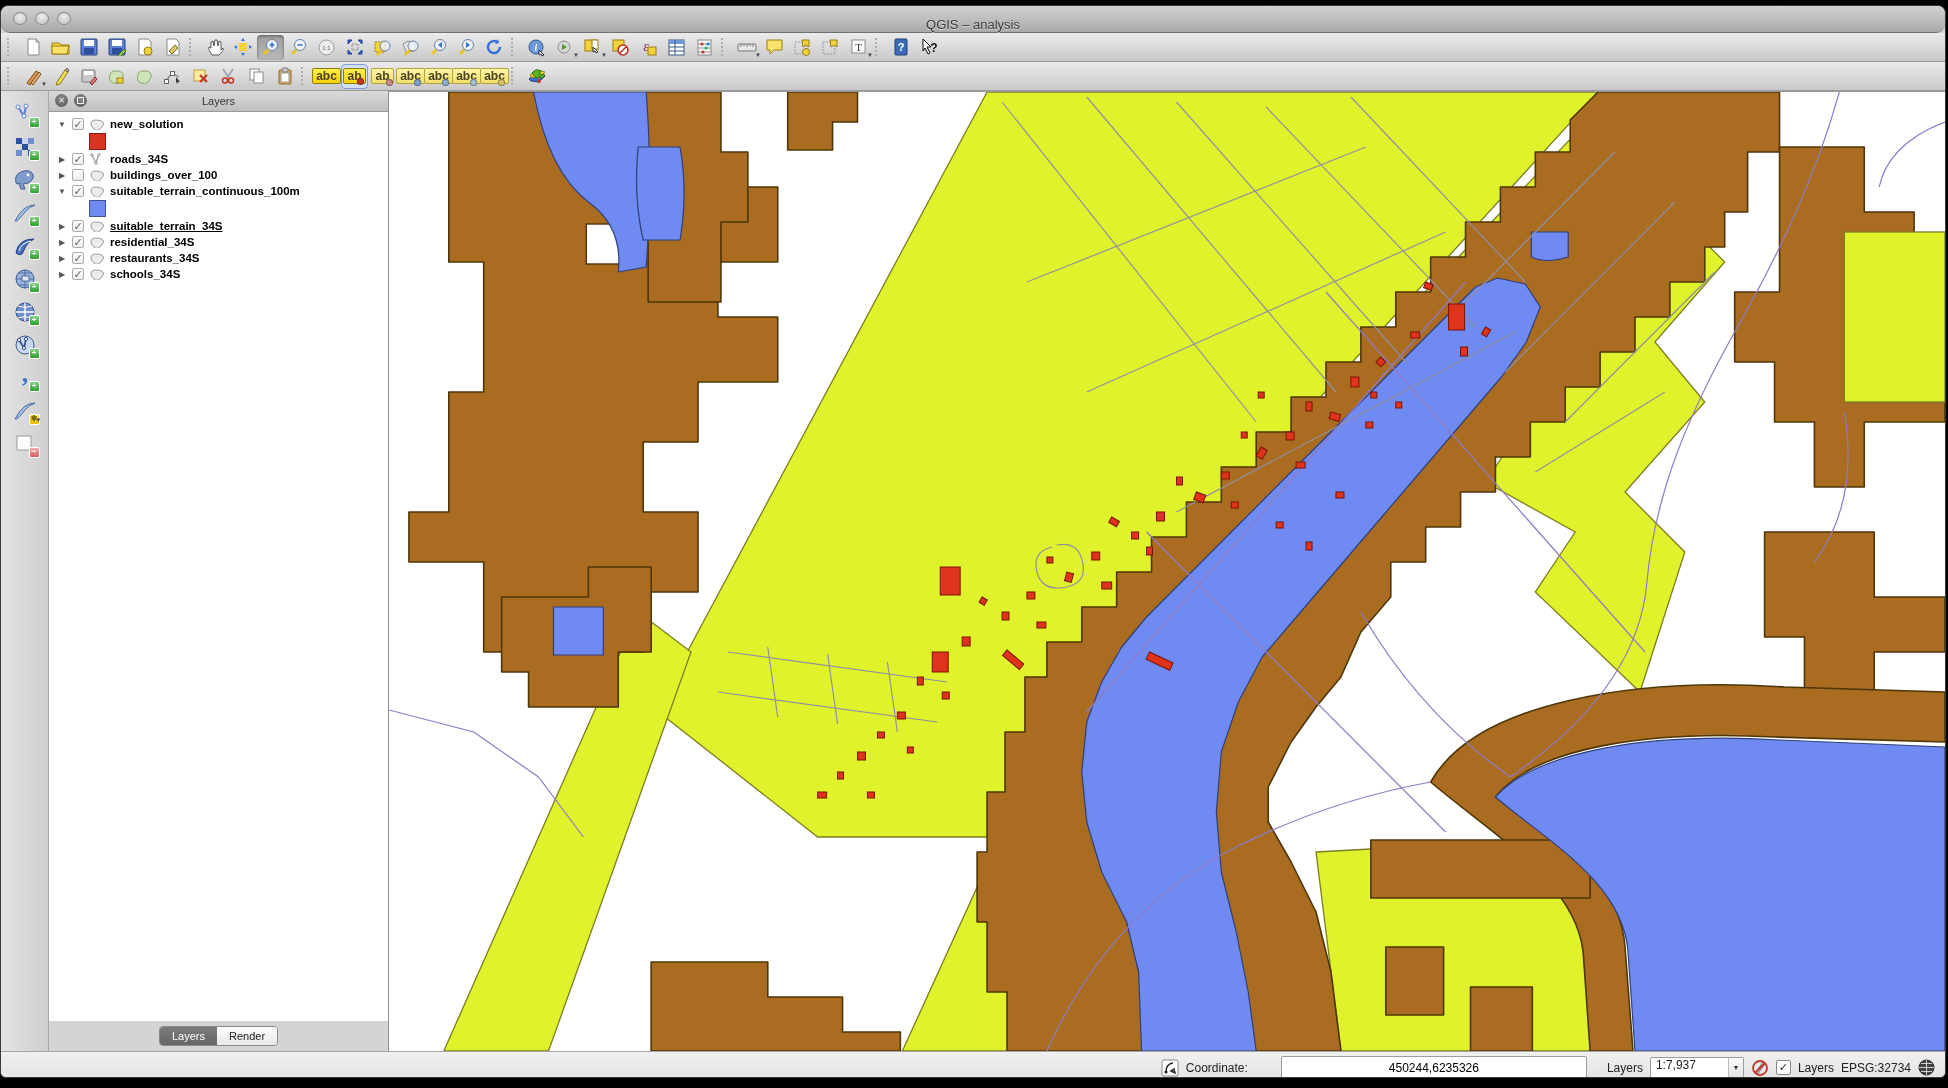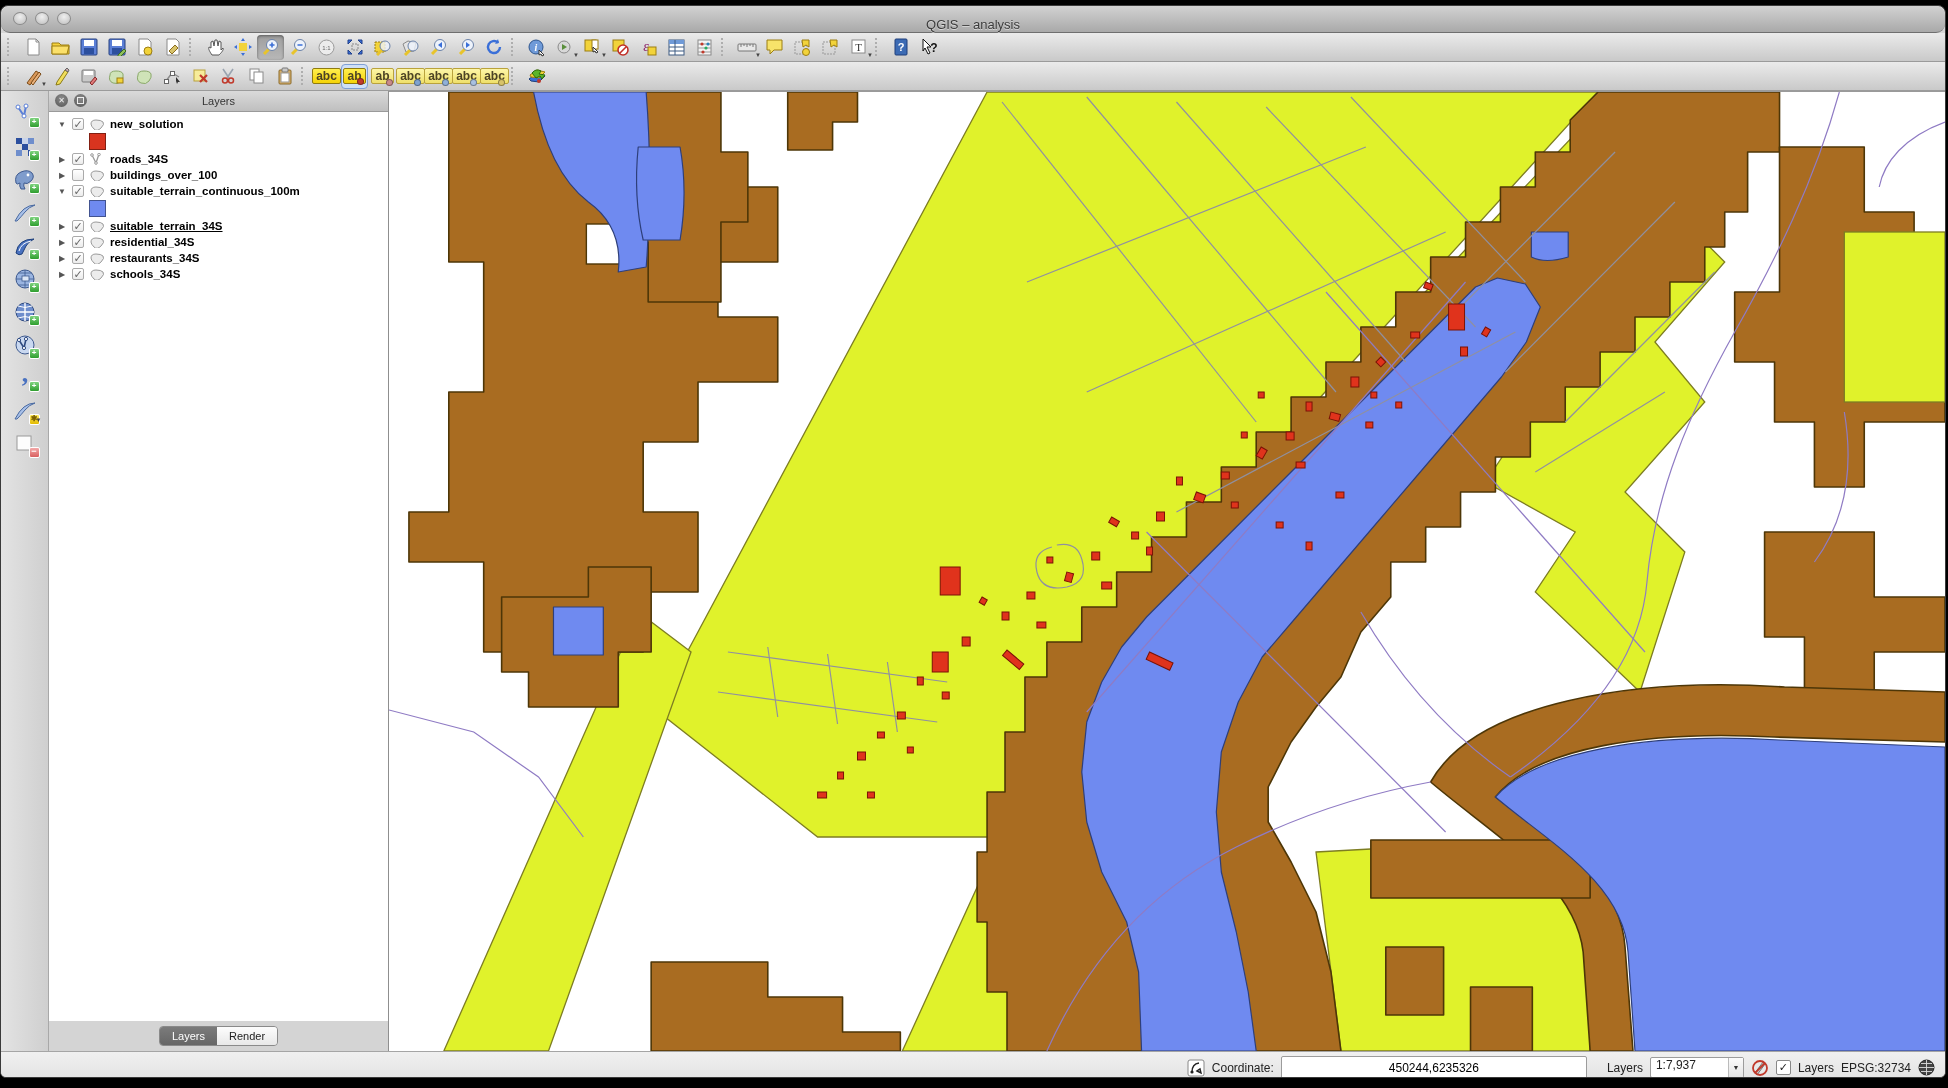--- a/index.html
+++ b/index.html
@@ -70,21 +70,21 @@
   .ypoly{fill:var(--yellow);stroke:var(--yellow-dark);stroke-width:1.3;}
   .bpoly{fill:var(--brown);stroke:var(--brown-dark);stroke-width:1.6;stroke-linejoin:round;}
   .wpoly{fill:#fff;stroke:var(--brown-dark);stroke-width:1.4;}
   .blpoly{fill:var(--blue);stroke:var(--blue-dark);stroke-width:1.2;stroke-linejoin:round;}
   .road{fill:none;stroke:var(--road-gray);stroke-width:1.2;}
   .rpurple{fill:none;stroke:var(--road-purple);stroke-width:1.2;}
   
   .statusbar{height:31px;background:linear-gradient(#f0f0f0,#e2e2e2);border-top:1px solid #a5a5a5;
     display:flex;align-items:center;justify-content:flex-end;padding:0 10px;gap:7px;font-size:12px;color:#222;}
   .coordinput{width:300px;height:19px;border:1px solid #9c9c9c;border-radius:2px;background:#fff;
-    text-align:center;font-size:12px;font-family:"Liberation Sans",sans-serif;}
+    text-align:center;font-size:12px;font-family:"Liberation Sans",sans-serif;margin-left:26px;}
   .scalebox{width:92px;height:19px;border:1px solid #9c9c9c;border-radius:2px;background:#fff;display:flex;align-items:flex-start;}
   .scalebox .val{flex:1;padding-left:5px;font-size:12px;}
   .scalebox .dd{width:14px;height:100%;border-left:1px solid #bbb;font-size:7px;display:flex;align-items:center;justify-content:center;color:#333;background:linear-gradient(#fbfbfb,#e4e4e4);}
   .rcheck{width:13px;height:13px;border:1px solid #888;border-radius:2px;background:#fff;font-size:11px;line-height:12px;text-align:center;color:#222;}
   .sicon{display:flex;align-items:center;justify-content:center;border:none;background:transparent;padding:0;}
 </style>
 </head>
 <body>
 
 <div class="window">

